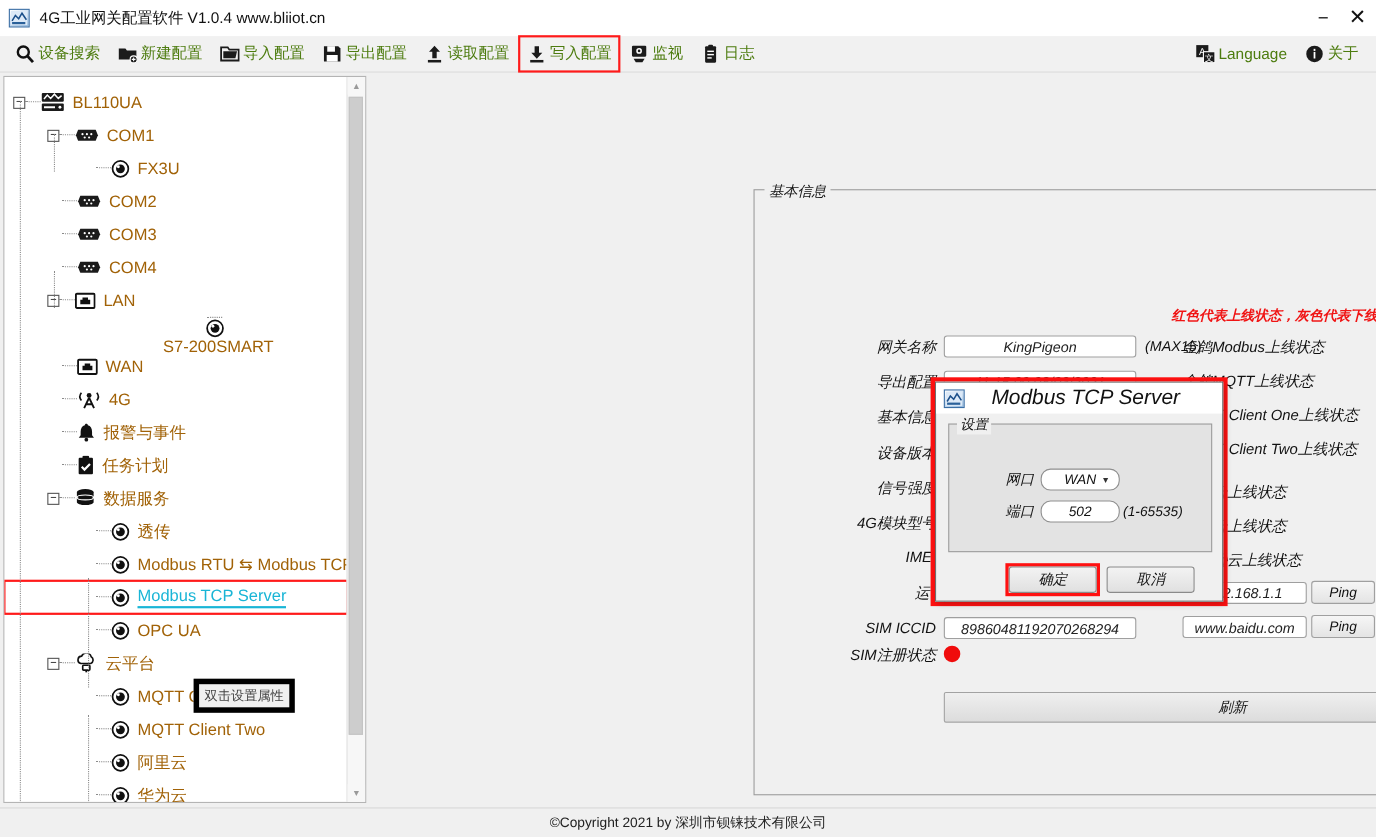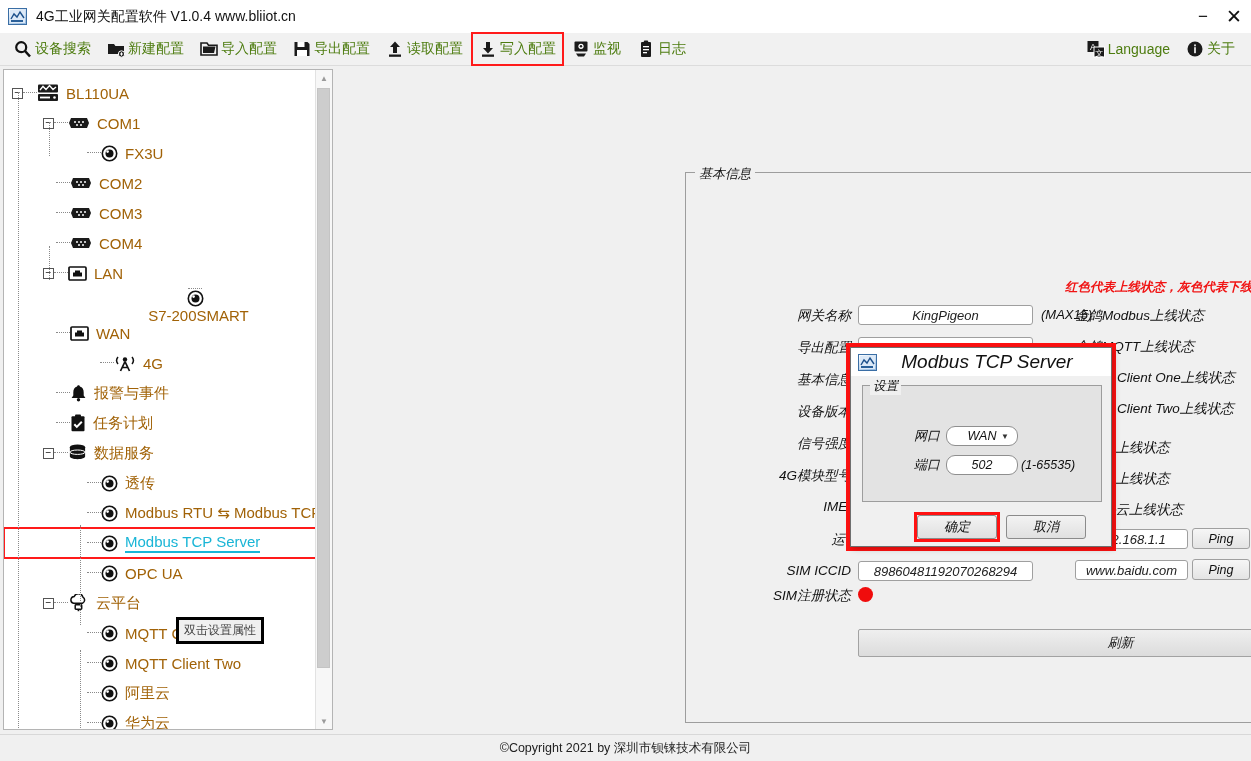--- a/index.html
+++ b/index.html
@@ -38,21 +38,21 @@
   .treewrap{width:330px;flex:0 0 330px;background:#fff;border:1px solid #b4b4b4;margin:3px 0 4px 3px;position:relative;overflow:hidden;box-sizing:border-box;}
   .tree{position:absolute;top:0;left:0;right:16px;bottom:0;padding:8px 0 0 0;overflow:hidden;}
   .node{display:flex;align-items:center;height:30px;position:relative;padding-left:0;white-space:nowrap;}
   .node .tlabel{font-size:15px;color:#a16207;margin-left:7px;}
   .node.sel .tlabel{color:#19b5d6;border-bottom:2px solid #19b5d6;padding-bottom:1px;}
   .node.sel{outline:2px solid #ff1a1a;outline-offset:-1px;}
   .expander{width:11px;height:11px;border:1px solid #555;background:#fff;display:flex;align-items:center;justify-content:center;
     font-size:10px;line-height:8px;color:#000;box-sizing:border-box;flex:0 0 auto;}
   .dash{width:14px;border-top:1px dotted #8a8a8a;height:1px;flex:0 0 auto;}
   .vline{position:absolute;border-left:1px dotted #8a8a8a;width:0;}
-  .tooltip{position:absolute;background:#f0f0f0;border:3px solid #000000;color:#444;font-size:12px;padding:2px 5px;}
+  .tooltip{position:absolute;background:#f0f0f0;border:5px solid #000000;color:#444;font-size:12px;padding:2px 5px;}
 
   .vscroll{position:absolute;top:0;right:0;width:16px;bottom:0;background:#f7f7f7;border-left:1px solid #e2e2e2;}
   .vs-arrow{height:16px;display:flex;align-items:center;justify-content:center;font-size:8px;color:#9a9a9a;background:#f7f7f7;}
   .vs-thumb{position:absolute;left:1px;width:13px;background:#cdcdcd;border:1px solid #c4c4c4;box-sizing:border-box;}
 
   
   .right{flex:1 1 auto;position:relative;padding:6px 8px 0 8px;min-width:0;font-style:italic;}
   .groupbox{position:absolute;left:352px;top:106px;width:899px;height:551px;border:1px solid #9d9d9d;box-sizing:border-box;background:#f0f0f0;}
   .gb-title{position:absolute;left:362px;top:99px;background:#f0f0f0;padding:0 4px;font-size:13px;color:#111;}
   .flabel{position:absolute;font-size:13.5px;color:#111;text-align:right;white-space:nowrap;}
@@ -342,21 +342,21 @@
             <div style="width: 13px; flex: 0 0 auto;"></div>
             <div class="dash"></div>
             <span class="ico" style="display: inline-flex; align-items: center; width: auto; height: auto;">
               <svg width="19" height="17" viewBox="0 0 19 17">
                 <rect x="1" y="2" width="17" height="13" rx="1" fill="none" stroke="#111" stroke-width="1.7"></rect>
                 <path d="M5 11.5V7.5h2V5.5h5v2h2v4z" fill="#111"></path>
               </svg>
             </span>
             <span class="tlabel">WAN</span>
           </div>
-          <div class="node" style="padding-left: 39px; margin-left: 44px;">
+          <div class="node" style="padding-left: 39px;">
             <div style="width: 13px; flex: 0 0 auto;"></div>
             <div class="dash"></div>
             <span class="ico" style="display: inline-flex; align-items: center; width: auto; height: auto;">
               <svg width="22" height="18" viewBox="0 0 22 18">
                 <path d="M4 3a5.5 5.5 0 000 7" stroke="#111" stroke-width="1.5" fill="none"></path>
                 <path d="M18 3a5.5 5.5 0 010 7" stroke="#111" stroke-width="1.5" fill="none"></path>
                 <circle cx="11" cy="5.5" r="2.2" fill="#111"></circle>
                 <path d="M11 7.6 L6.5 17 M11 7.6 L15.5 17 M8 13.5h6" stroke="#111" stroke-width="1.7" fill="none"></path>
               </svg>
             </span>

